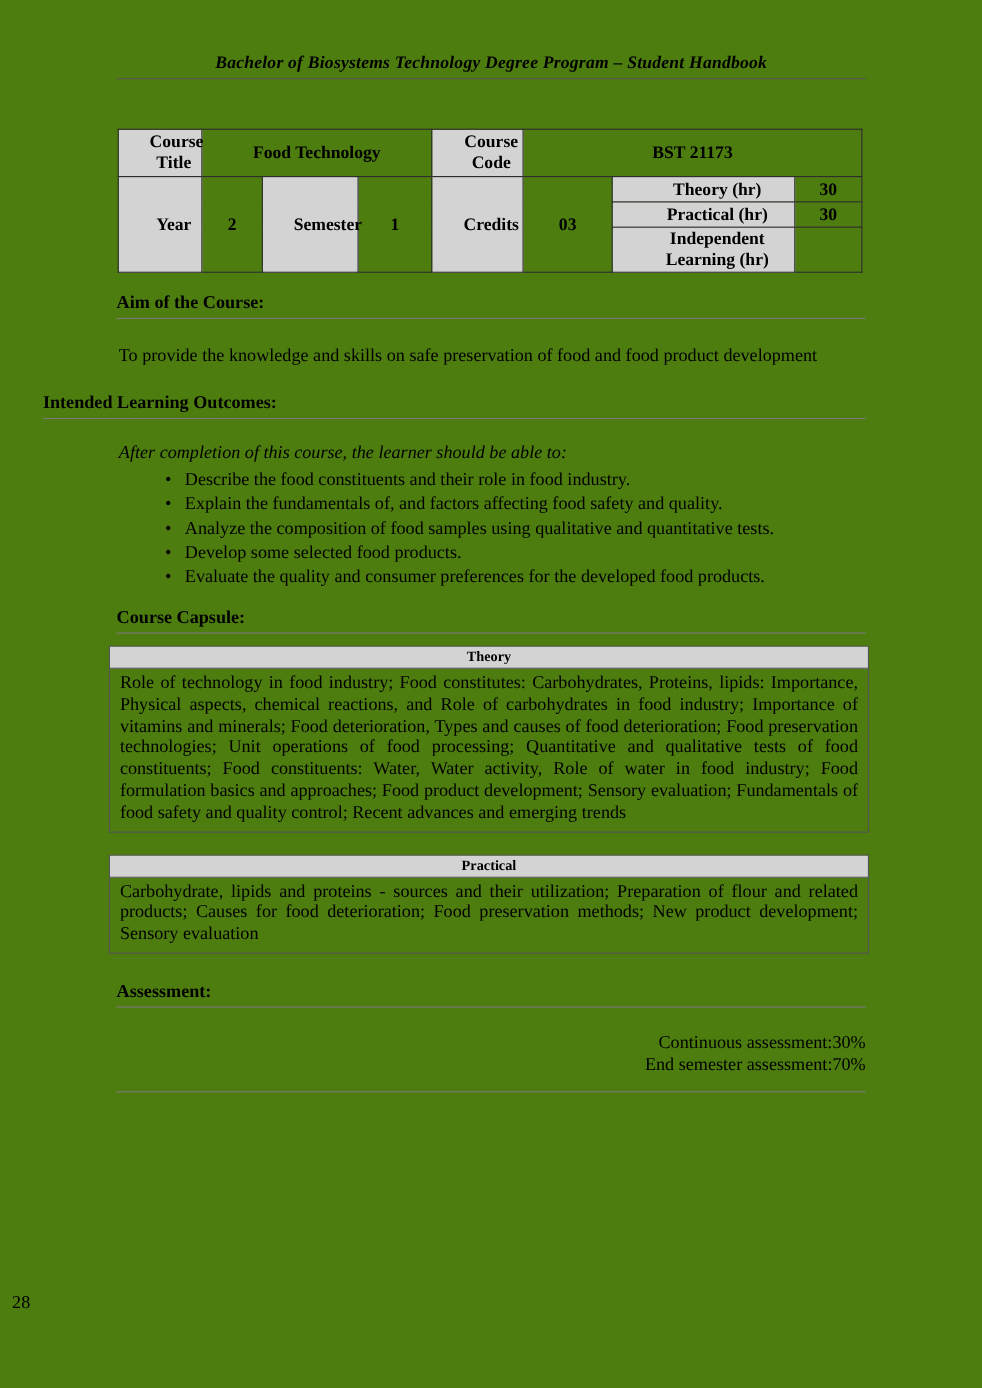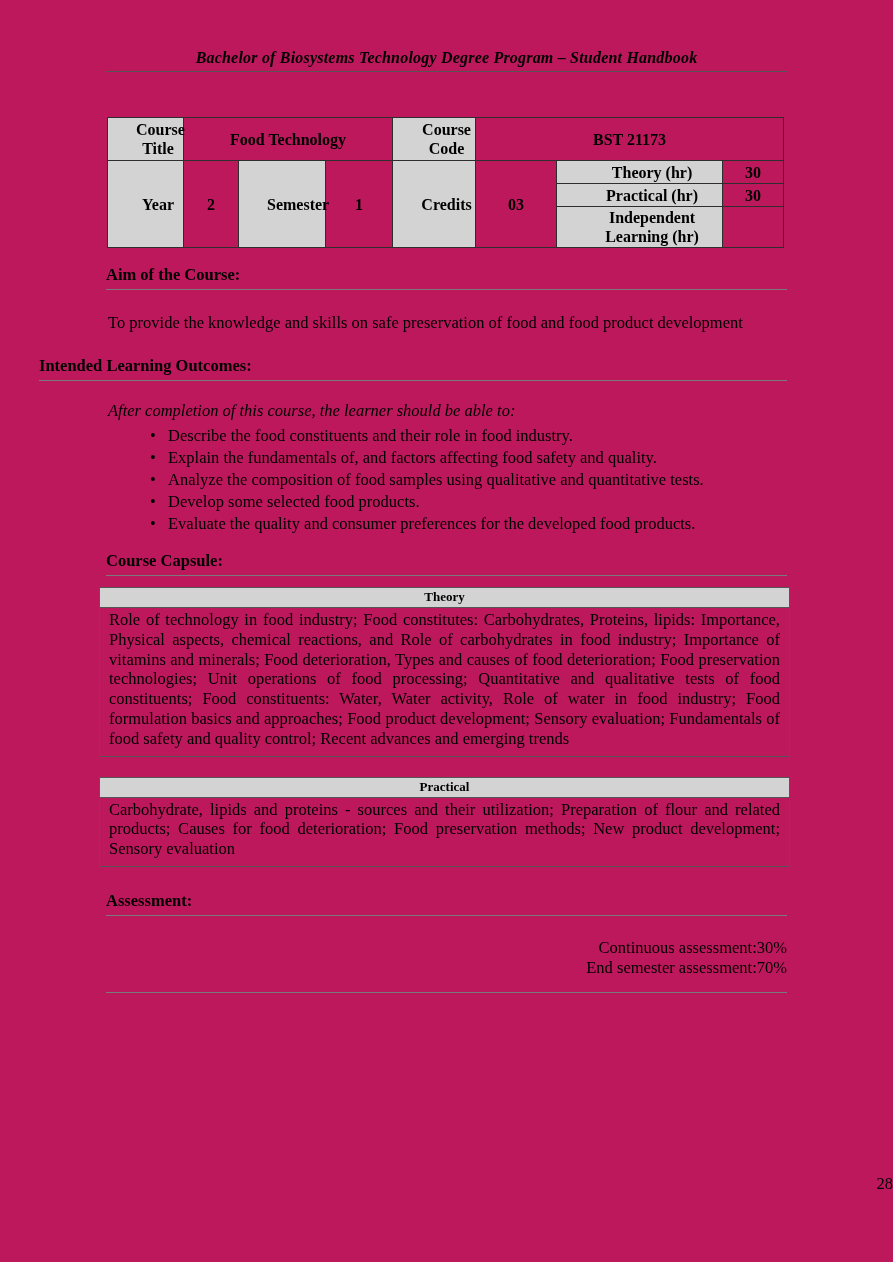--- a/index.html
+++ b/index.html
@@ -1,20 +1,20 @@
 <!DOCTYPE html>
 <html><head>
 <meta charset="utf-8">
 <style>
   html, body { margin: 0; padding: 0; background: #ffffff; }
   .page {
     position: relative;
     width: 893px;
     height: 1262px;
-    background: #be185d;
+    background: #4d7c0f;
     font-family: "Liberation Serif", "DejaVu Serif", serif;
     color: #000000;
     font-size: 16.5px;
     overflow: hidden;
   }
   
   .header {
     margin: 0 106px;
     padding-top: 49px;
     padding-bottom: 4px;
@@ -110,22 +110,23 @@
   .end-rule {
     margin: 14px 106px 0 106px;
     border-bottom: 1px solid #7a7a7a;
   }
   
   .page-number {
     position: absolute;
     left: 0;
     right: 0;
     bottom: 68px;
-    text-align: right;
+    text-align: left;
     font-size: 16.5px;
+    padding-left: 11px;
   }
   .mt17 { margin-top: 17px; }
   .mt23 { margin-top: 23px; margin-left: 39px; }
   .mt16 { margin-top: 16px; }
   .mt24 { margin-top: 24px; }
   .mt11 { margin-top: 11px; }
   .mt20 { margin-top: 20px; }
 </style>
 </head>
 <body>

